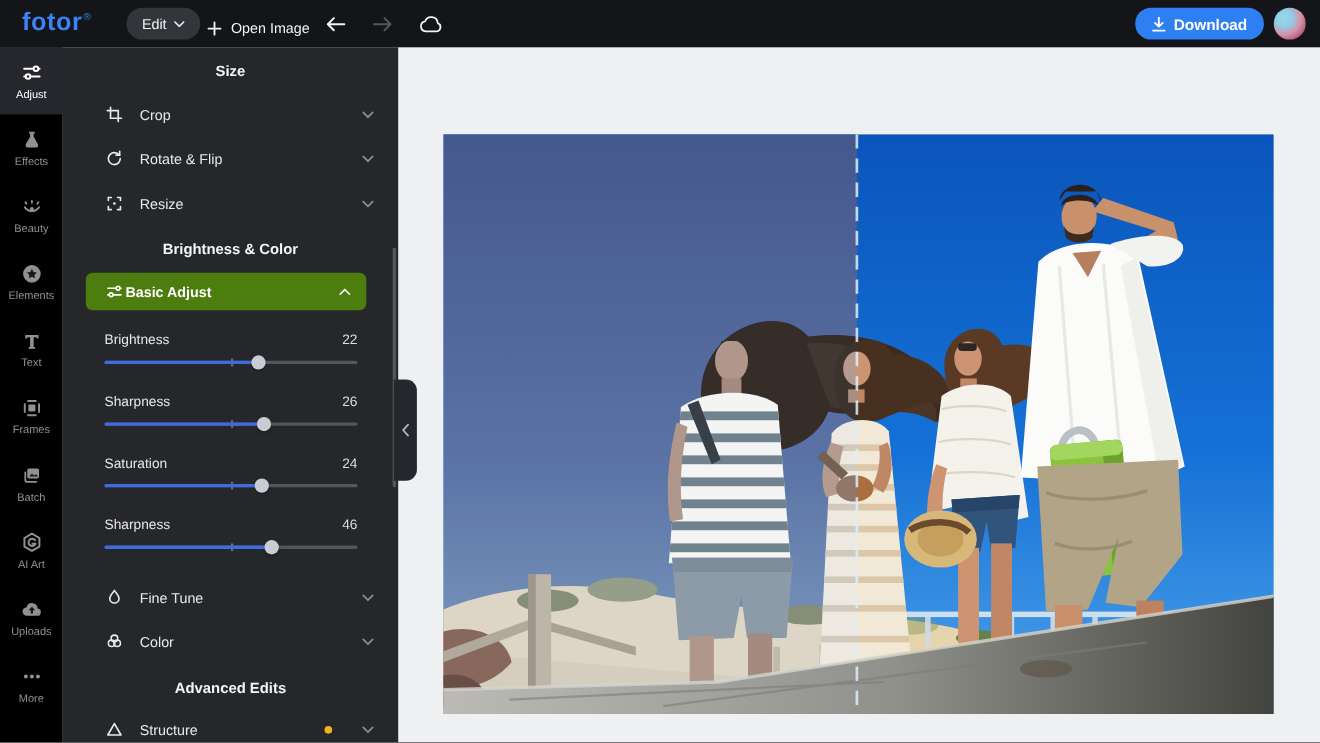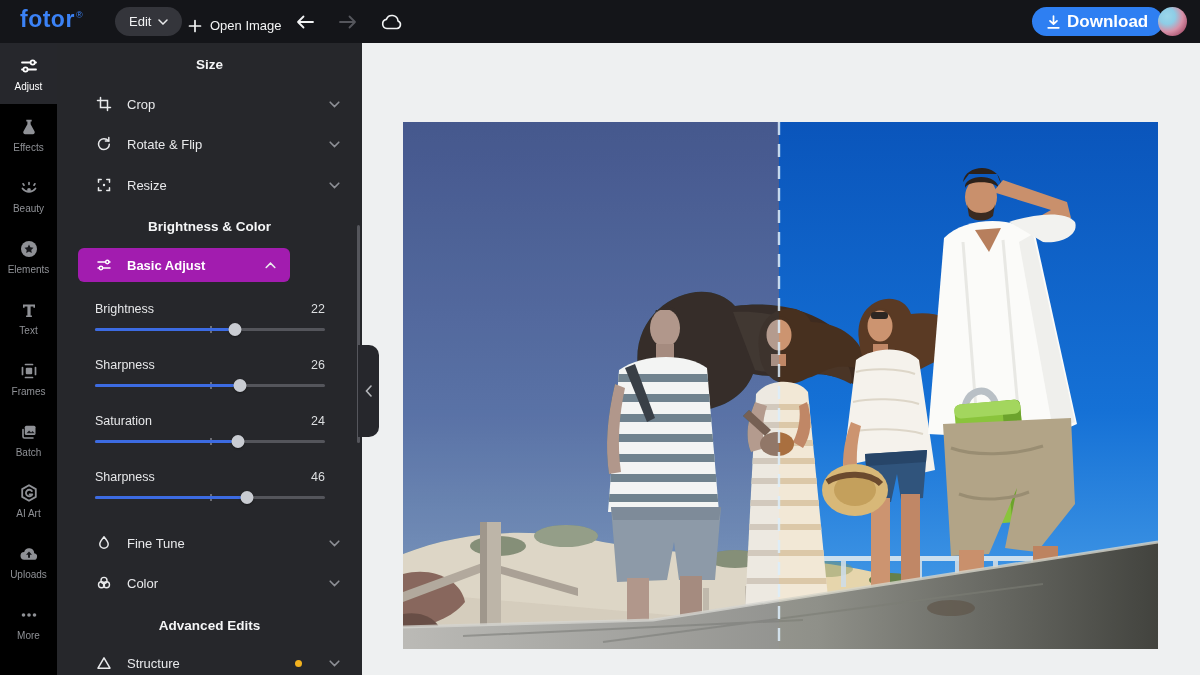--- a/index.html
+++ b/index.html
@@ -11,40 +11,40 @@
   .topbar { position:absolute; left:0; top:0; width:1200px; height:43px; background:#141519; z-index:10; }
   .logo { position:absolute; left:20px; top:6px; color:#3b82f6; font-size:23px; font-weight:bold; letter-spacing:0.5px; }
   .logo sup { font-size:9px; font-weight:normal; vertical-align:super; margin-left:1px; }
   .edit-btn { position:absolute; left:115px; top:7px; height:29px; border-radius:15px; background:#34353b;
     color:#f2f3f4; font-size:13px; display:flex; align-items:center; gap:7px; padding:0 14px; cursor:pointer; }
   .open-image-btn { position:absolute; left:188px; top:11px; height:29px; display:flex; align-items:center; gap:8px;
     color:#f2f3f4; font-size:13px; cursor:pointer; }
   .icon-btn { position:absolute; top:9px; width:26px; height:26px; display:flex; align-items:center; justify-content:center; cursor:pointer; }
   .undo-btn { left:292px; } .redo-btn { left:335px; } .cloud-btn { left:379px; }
   .download-btn { position:absolute; left:1032px; top:7px; height:29px; border-radius:15px; background:#2e7ff2;
-    color:#fff; font-size:17px; font-weight:bold; display:flex; align-items:center; gap:7px; padding:0 15px; cursor:pointer; }
+    color:#fff; font-size:14px; font-weight:bold; display:flex; align-items:center; gap:7px; padding:0 15px; cursor:pointer; }
   .avatar { position:absolute; left:1158px; top:7px; width:29px; height:29px; border-radius:50%; cursor:pointer;
     background: radial-gradient(circle at 32% 32%, #9bd7ea 0%, #8ecde6 28%, #d791a8 55%, #b05c77 78%, #7e3d52 100%); }
 
   
   .sidebar { position:absolute; left:0; top:43px; width:57px; height:632px; background:#000000; z-index:6; display:flex; flex-direction:column; }
   .side-item { width:57px; height:61px; display:flex; flex-direction:column; align-items:center; justify-content:center; gap:5px;
     color:#8f9196; font-size:10px; cursor:pointer; }
   .side-item.active { background:#26272c; color:#ffffff; }
   .side-item svg { display:block; }
 
   
   .panel { position:absolute; left:57px; top:43px; width:305px; height:632px; background:#26272b; z-index:5; }
   .panel-heading { position:absolute; left:0; width:100%; text-align:center; color:#f4f5f6; font-size:13.5px; font-weight:bold; }
   .menu-row { position:absolute; left:39px; right:22px; height:30px; display:flex; align-items:center; gap:15px;
     color:#e8e9eb; font-size:13px; cursor:pointer; }
   .menu-row .chev { margin-left:auto; display:flex; }
   .menu-row svg.mi { flex:0 0 auto; }
-  .active-row { position:absolute; left:21px; width:212px; height:34px; background:#a21caf; border-radius:6px;
-    display:flex; align-items:center; gap:15px; padding:0 14px 0 18px; color:#ffffff; font-size:13px; font-weight:bold; cursor:pointer; }
+  .active-row { position:absolute; left:21px; width:255px; height:34px; background:#4d7c0f; border-radius:6px;
+    display:flex; align-items:center; gap:2px; padding:0 14px 0 18px; color:#ffffff; font-size:13px; font-weight:bold; cursor:pointer; }
   .active-row .chev { margin-left:auto; display:flex; }
   .badge-dot { width:7px; height:7px; border-radius:50%; background:#f2b21f; margin-left:auto; margin-right:12px; }
   .menu-row.has-badge .chev { margin-left:0; }
 
   .slider-row { position:absolute; left:38px; width:230px; height:46px; }
   .slider-head { display:flex; justify-content:space-between; align-items:center; height:16px; }
   .slider-label { color:#e6e7e9; font-size:12.5px; }
   .slider-value { color:#dcdee0; font-size:12.5px; }
   .slider-track { position:absolute; left:0; right:0; top:27px; height:3px; background:#54555b; border-radius:2px; cursor:pointer; }
   .slider-tick { position:absolute; left:50%; top:-2px; width:2px; height:7px; background:#6c6d73; }

